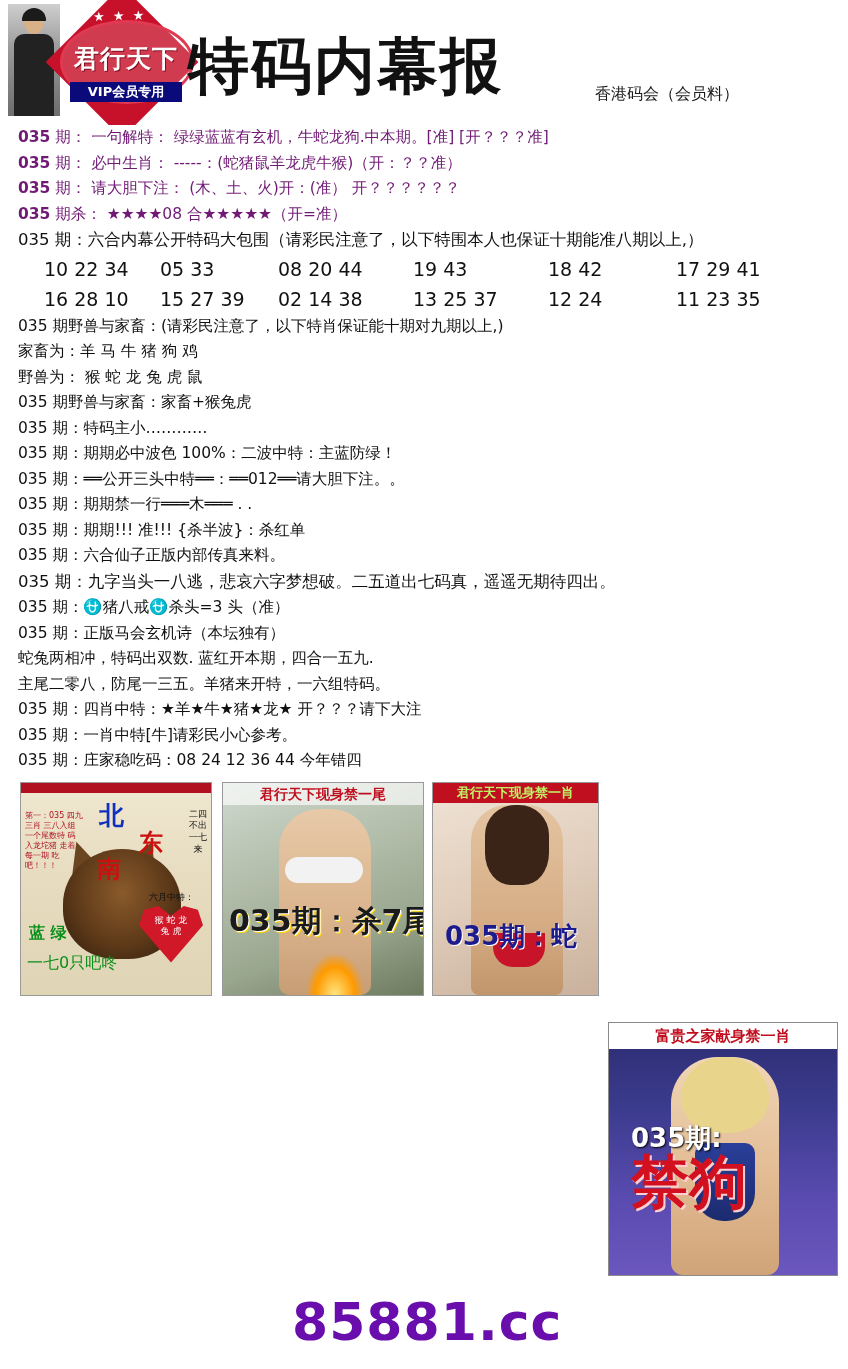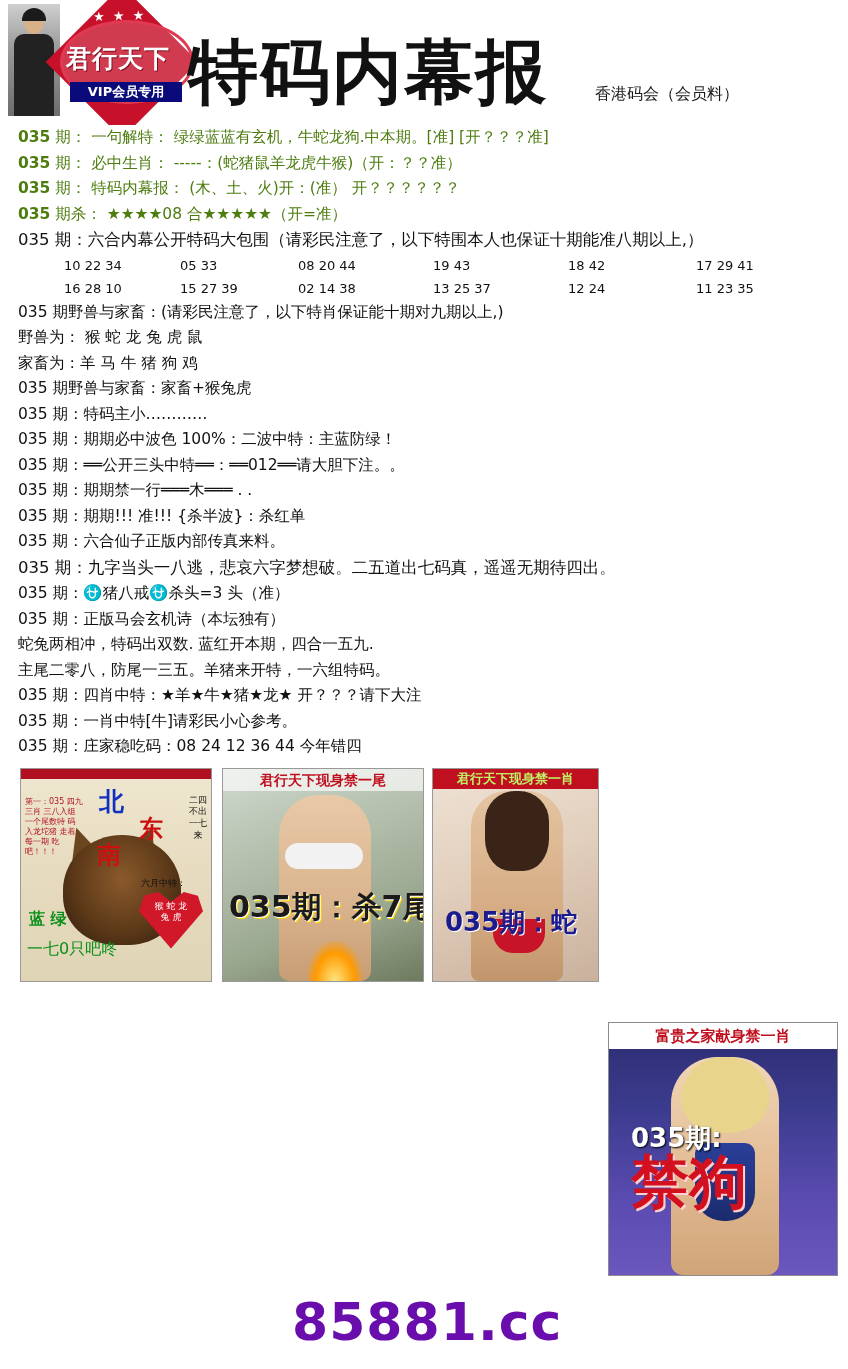--- a/index.html
+++ b/index.html
@@ -79,20 +79,21 @@
     left: 0px; top: 18px;
     width: 128px; height: 78px;
     border: 3px solid #e03a52;
     border-radius: 50%;
     background: rgba(255,255,255,0.18);
   }
   .badge .badge-title {
     position: absolute;
     left: 6px; top: 40px;
     width: 120px;
+    text-align: center;
     font-family: "DejaVu Sans", sans-serif;
     font-weight: bold;
     font-size: 25px;
     color: #ffffff;
     text-shadow: 1px 1px 0 #7d0b1c;
     letter-spacing: 1px;
   }
   .badge .badge-sub {
     position: absolute;
     left: 10px; top: 80px;
@@ -101,21 +102,21 @@
     font-size: 13px;
     font-weight: bold;
     color: #ffffff;
     background: #0a0a7a;
     padding: 1px 0;
   }
 
   .hdr-title {
     position: absolute;
     left: 188px; top: 26px;
-    font-size: 70px;
+    font-size: 61px;
     font-weight: bold;
     color: #111;
     letter-spacing: 2px;
     font-family: "DejaVu Sans", sans-serif;
     white-space: nowrap;
   }
   .hdr-right {
     position: absolute;
     left: 595px; top: 84px;
     font-size: 16px;
@@ -130,28 +131,28 @@
   }
   .line {
     font-size: 15.5px;
     color: #111;
     line-height: 1.0;
     white-space: nowrap;
     padding: 5px 0 5px 18px;
   }
   .line.indent0 { }
   .line.bigger { font-size: 16.5px; }
-  .black { color: #4d7c0f; margin-top: 21px; }
+  .black { color: #701a75; margin-top: 21px; }
   .bold { font-weight: bold; }
 
   .numrow {
     display: flex;
-    font-size: 13px;
+    font-size: 19px;
     color: #111;
-    padding: 4px 0 4px 64px;
+    padding: 4px 0 4px 44px;
   }
   .numrow span {
     display: inline-block;
   }
   .numrow .c0 { width: 116px; }
   .numrow .c1 { width: 118px; }
   .numrow .c2 { width: 135px; }
   .numrow .c3 { width: 135px; }
   .numrow .c4 { width: 128px; }
   .numrow .c5 { width: 100px; }
@@ -224,21 +225,21 @@
   }
   .pic1 .p1-green {
     position: absolute; left: 8px; top: 140px;
     font-size: 16px; color: #0a8f1a; font-weight: bold; text-align: center;
   }
   .pic1 .p1-green2 {
     position: absolute; left: 6px; top: 170px;
     font-size: 16px; color: #0a8f1a; font-weight: normal;
   }
   .pic1 .p1-mid {
-    position: absolute; left: 120px; top: 108px;
+    position: absolute; left: 128px; top: 108px;
     font-size: 9px; color: #111;
   }
 
   .pic2 {
     left: 222px; width: 200px; height: 212px;
     background: linear-gradient(160deg,#cfd9cf 0%,#b9c3b2 30%,#9aa78f 70%,#6d7a5e 100%);
   }
   .pic2 .banner {
     position: absolute; left: 0; top: 0; width: 100%; height: 22px;
     background: rgba(255,255,255,0.65);
@@ -385,21 +386,21 @@
   <div class="line">
     <span class="bold black">035</span>
     <span class="black">期：</span>
     <span class="black">必中生肖：</span>
     <span class="black">-----：(蛇猪鼠羊龙虎牛猴)（开：？？准）</span>
   </div>
 
   <div class="line">
     <span class="bold black">035</span>
     <span class="black">期：</span>
-    <span class="black">特码内幕报：</span>
+    <span class="black">请大胆下注：</span>
     <span class="black">(木、土、火)开：(准）        开？？？？？？</span>
   </div>
 
   <div class="line">
     <span class="bold black">035</span>
     <span class="black">期杀：</span>
     <span class="black">★★★★08 合★★★★★（开=准）</span>
   </div>
 
   <div class="line indent0 bigger">035 期：六合内幕公开特码大包围（请彩民注意了，以下特围本人也保证十期能准八期以上,）</div>
@@ -416,22 +417,22 @@
   <div class="numrow">
     <span class="c0">16 28 10</span>
     <span class="c1">15 27 39</span>
     <span class="c2">02 14 38</span>
     <span class="c3">13 25 37</span>
     <span class="c4">12 24</span>
     <span class="c5">11 23 35</span>
   </div>
 
   <div class="line indent0">035 期野兽与家畜：(请彩民注意了，以下特肖保证能十期对九期以上,)</div>
+  <div class="line indent0">家畜为：羊 马 牛 猪 狗 鸡</div>
   <div class="line indent0">野兽为：  猴 蛇 龙 兔 虎 鼠</div>
-  <div class="line indent0">家畜为：羊 马 牛 猪 狗 鸡</div>
   <div class="line">035 期野兽与家畜：家畜+猴兔虎</div>
   <div class="line">035 期：特码主小…………</div>
   <div class="line">035 期：期期必中波色 100%：二波中特：主蓝防绿！</div>
   <div class="line">035 期：══公开三头中特══：══012══请大胆下注。。</div>
   <div class="line">035 期：期期禁一行═══木═══                          . .</div>
   <div class="line">035 期：期期!!! 准!!! {杀半波}：杀红单</div>
   <div class="line">035 期：六合仙子正版内部传真来料。</div>
   <div class="line indent0 bigger">035 期：九字当头一八逃，悲哀六字梦想破。二五道出七码真，遥遥无期待四出。</div>
   <div class="line">035 期：⛎猪八戒⛎杀头=3 头（准）</div>
   <div class="line">035 期：正版马会玄机诗（本坛独有）</div>

